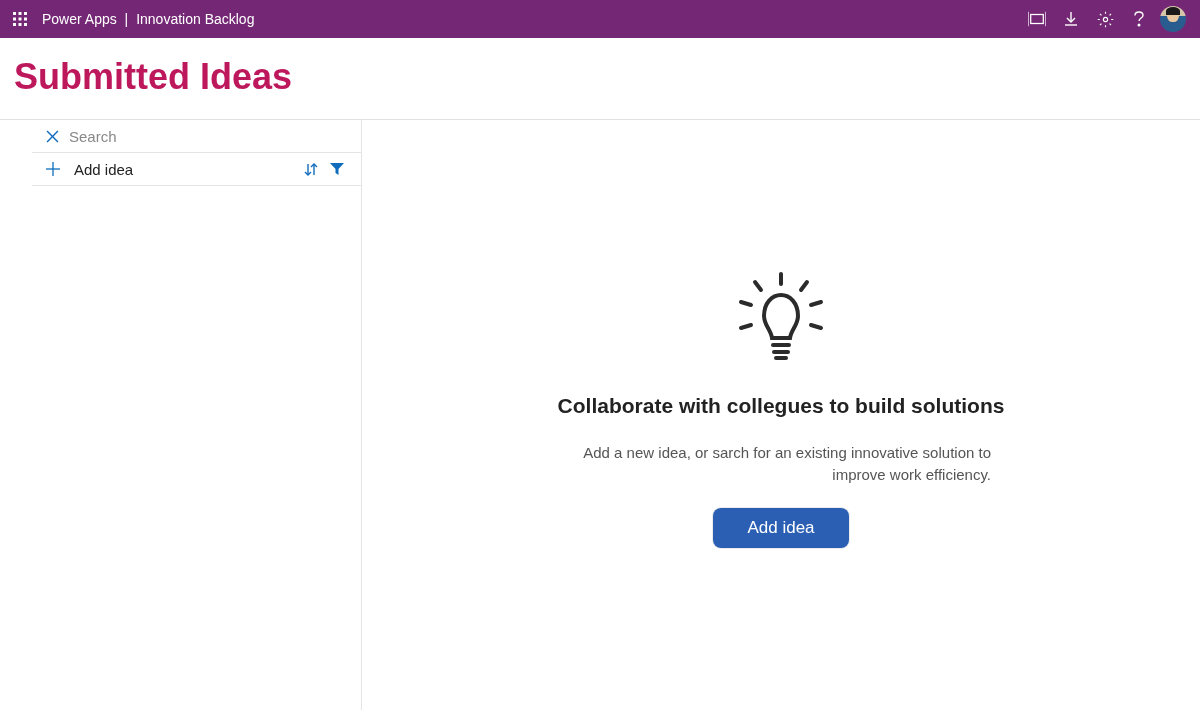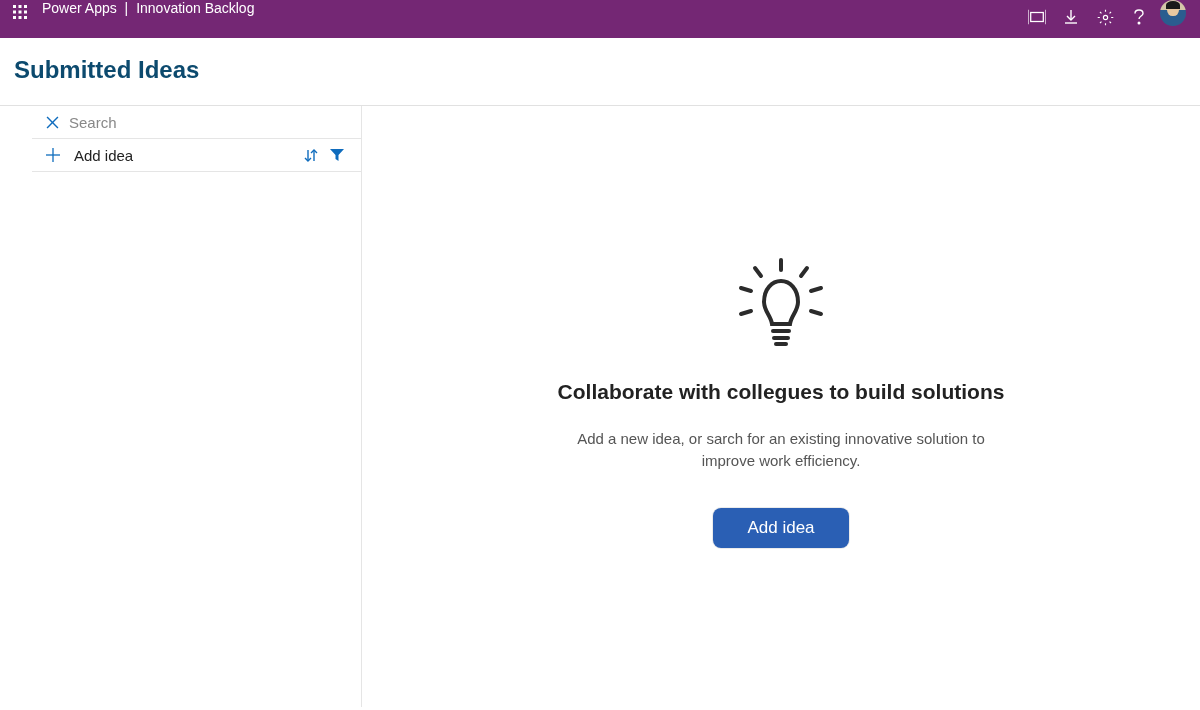--- a/index.html
+++ b/index.html
@@ -7,21 +7,21 @@
       font-family: "Segoe UI", -apple-system, BlinkMacSystemFont, sans-serif;
       background: #fff;
       width: 1200px;
       height: 710px;
       overflow: hidden;
     }
     .topbar {
       background: #742774;
       height: 38px;
       display: flex;
-      align-items: flex-start;
+      align-items: center;
       color: #fff;
       padding: 0 8px;
     }
     .waffle {
       width: 24px; height: 24px;
       display: flex; align-items: center; justify-content: center;
       margin-right: 10px;
       cursor: pointer;
     }
     .topbar-title {
@@ -56,23 +56,23 @@
       top: 1px; left: 6px;
       width: 14px; height: 8px;
       background: #1a1a1a;
       border-radius: 50% 50% 0 0;
     }
     .page-header {
       padding: 18px 14px 20px 14px;
       border-bottom: 1px solid #ffffff;
     }
     .page-title {
-      font-size: 24px;
+      font-size: 36px;
       font-weight: 600;
-      color: #0c4a6e;
+      color: #be185d;
     }
     .content {
       display: flex;
       height: calc(710px - 38px - 70px);
       border-top: 1px solid #e1e1e1;
       padding-left: 32px;
     }
     .sidebar {
       width: 330px;
       border-right: 1px solid #e5e5e5;
@@ -126,24 +126,24 @@
     }
     .empty-title {
       font-size: 21px;
       font-weight: 600;
       color: #222;
       margin-bottom: 24px;
     }
     .empty-subtitle {
       font-size: 15px;
       color: #555;
-      text-align: center;
+      text-align: right;
       line-height: 1.45;
       max-width: 420px;
-      margin-bottom: 36px;
+      margin-bottom: 22px;
     }
     .add-idea-btn {
       background: #2a5fb4;
       color: #fff;
       border: none;
       border-radius: 8px;
       padding: 10px 34px;
       font-size: 17px;
       font-weight: 500;
       cursor: pointer;

